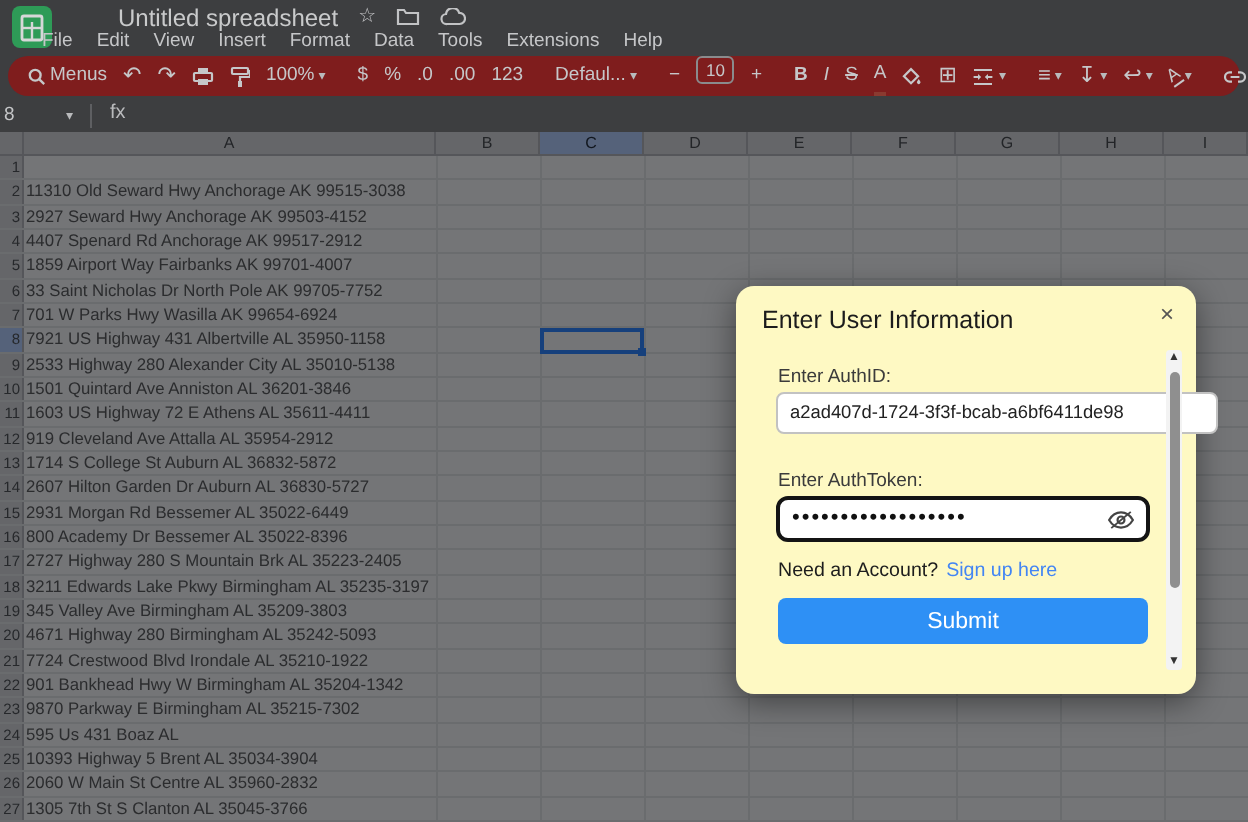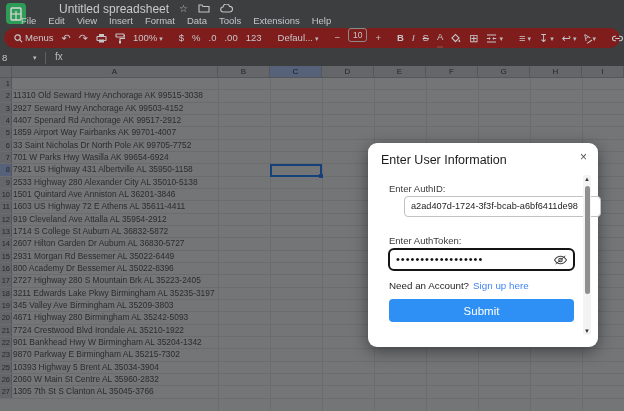--- a/index.html
+++ b/index.html
@@ -41,26 +41,26 @@
   .grid-row{display:flex;height:12.33px;border-bottom:1px solid #6a6c6e;box-sizing:border-box;}
   .gut{width:12px;background:#656669;border-right:1px solid #55565a;box-sizing:border-box;
        font-size:7.5px;color:#26282b;text-align:right;padding-right:1px;overflow:hidden;line-height:11px;}
   .gut.sel{background:#55627a;}
   .cellA{width:206px;font-size:8.4px;color:#2b2c2e;padding-left:1px;line-height:11px;
          white-space:nowrap;overflow:hidden;}
   .vline{position:absolute;top:0;bottom:0;width:1px;background:#6a6c6e;}
   #sel-cell{position:absolute;left:270px;width:52px;height:12.33px;border:2px solid #16407c;box-sizing:border-box;}
   #fill-handle{position:absolute;right:-3px;bottom:-3px;width:4px;height:4px;background:#16407c;}
   
-  .dialog{position:absolute;left:368px;top:143px;width:230px;height:204px;background:#ffffff;border-radius:9px;
+  .dialog{position:absolute;left:368px;top:143px;width:230px;height:204px;background:#fef9c3;border-radius:9px;
           box-shadow:0 4px 16px rgba(0,0,0,.45);z-index:5;color:#1f1f1f;}
   .dlg-title{position:absolute;left:13px;top:10px;font-size:12.5px;font-weight:500;color:#1c1c1c;}
   .dlg-close{position:absolute;right:11px;top:7px;font-size:12px;color:#555;cursor:default;}
   .dlg-label{position:absolute;left:21px;font-size:9.5px;color:#3b3b3b;}
-  .inp1{position:absolute;left:36px;top:53px;width:197px;height:21px;border:1px solid #c2c2c2;border-radius:4px;
+  .inp1{position:absolute;left:20px;top:53px;width:221px;height:21px;border:1px solid #c2c2c2;border-radius:4px;
         box-sizing:border-box;font-size:9.2px;color:#222;line-height:19px;padding:0 6px;white-space:nowrap;overflow:hidden;background:#fff;}
   .inp2{position:absolute;left:20px;top:105px;width:187px;height:23px;border:2px solid #141414;border-radius:6px;
         box-sizing:border-box;display:flex;align-items:center;padding:0 6px;background:#fff;}
   .dots{font-size:11px;letter-spacing:1px;color:#111;line-height:1;flex:1;overflow:hidden;}
   .acct{position:absolute;left:21px;top:137px;font-size:9.8px;color:#1d1d1d;font-weight:500;}
   .signup{color:#4285f4;font-weight:400;margin-left:4px;cursor:pointer;}
   .submit{position:absolute;left:21px;top:156px;width:185px;height:23px;background:#2e90f5;border-radius:4px;
           color:#fff;font-size:11.5px;font-weight:500;display:flex;align-items:center;justify-content:center;cursor:pointer;}
   .dlg-sb{position:absolute;right:7px;top:32px;bottom:12px;width:8px;background:#f3f3f3;border-radius:2px;}
   .sb-up,.sb-dn{position:absolute;left:0;width:8px;font-size:6px;color:#333;text-align:center;line-height:8px;}
@@ -302,20 +302,24 @@
       </div>
       <div class="grid-row">
         <div class="gut">22</div>
         <div class="cellA">901 Bankhead Hwy W Birmingham AL 35204-1342</div>
       </div>
       <div class="grid-row">
         <div class="gut">23</div>
         <div class="cellA">9870 Parkway E Birmingham AL 35215-7302</div>
       </div>
       <div class="grid-row">
+        <div class="gut">24</div>
+        <div class="cellA">595 Us 431 Boaz AL</div>
+      </div>
+      <div class="grid-row">
         <div class="gut">25</div>
         <div class="cellA">10393 Highway 5 Brent AL 35034-3904</div>
       </div>
       <div class="grid-row">
         <div class="gut">26</div>
         <div class="cellA">2060 W Main St Centre AL 35960-2832</div>
       </div>
       <div class="grid-row">
         <div class="gut">27</div>
         <div class="cellA">1305 7th St S Clanton AL 35045-3766</div>

